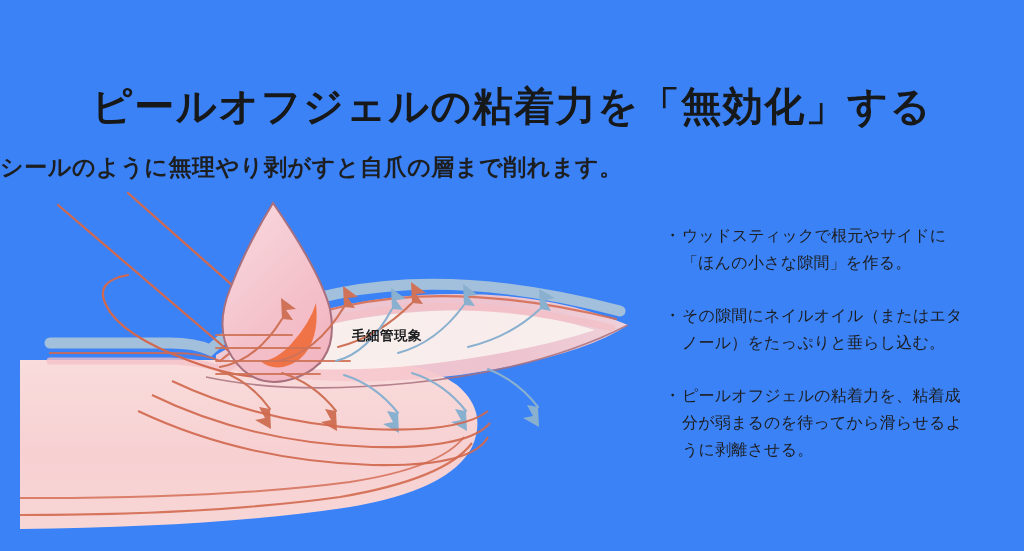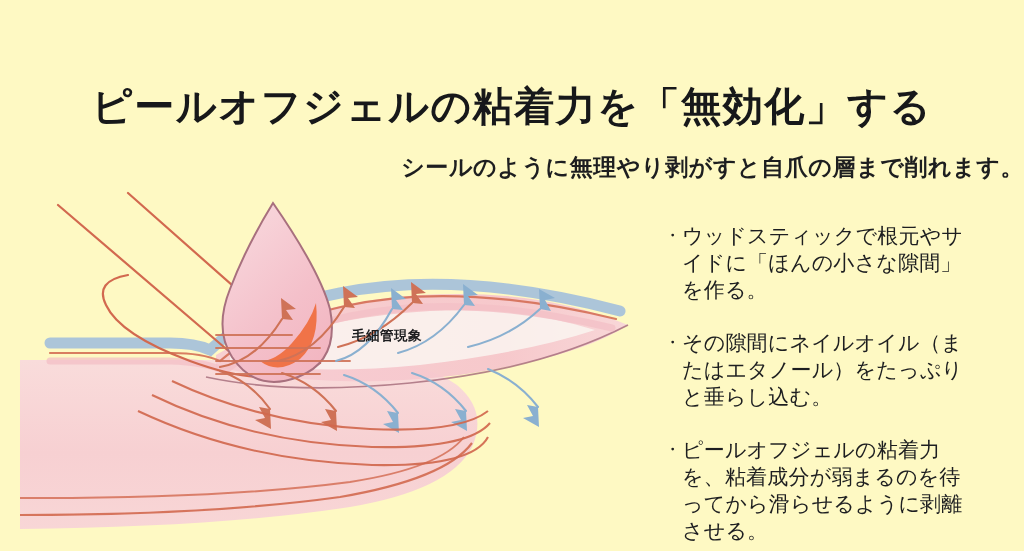--- a/index.html
+++ b/index.html
@@ -29,21 +29,21 @@
     font-weight: 700;
     letter-spacing: 1.5px;
     color: #17181a;
     white-space: nowrap;
   }
   #subtitle {
     position: absolute;
     left: 0;
     top: 133px;
     width: 1024px;
-    text-align: right;
+    text-align: left;
     font-family: "Liberation Sans", "DejaVu Sans", sans-serif;
     font-size: 23px;
     font-weight: 700;
     letter-spacing: 0.6px;
     color: #1d1e20;
     white-space: nowrap;
   }
 
   
   #figure {
@@ -82,31 +82,31 @@
   }
   .bullet-mark {
     flex: 0 0 auto;
     font-size: 17px;
     line-height: 27px;
     color: #1d1e20;
     margin-right: 1px;
   }
   .bullet-text {
     flex: 1 1 auto;
-    font-size: 21px;
+    font-size: 16px;
     line-height: 27px;
     color: #1d1e20;
     letter-spacing: 0.2px;
     font-weight: 400;
   }
 </style>
 </head>
 <body>
 
-<div id="slide" style="background: #fef9c3;">
+<div id="slide" style="background: #3b82f6;">
 
   <h1 id="title">ピールオフジェルの粘着力を「無効化」する</h1>
   <h2 id="subtitle">シールのように無理やり剥がすと自爪の層まで削れます。</h2>
 
   <div id="figure">
     <svg viewBox="0 0 650 350" xmlns="http://www.w3.org/2000/svg">
       <defs>
         <linearGradient id="skinGrad" x1="0" y1="0" x2="0" y2="1">
           <stop offset="0%" stop-color="#f9dcdb"></stop>
           <stop offset="55%" stop-color="#f7d0d2"></stop>

